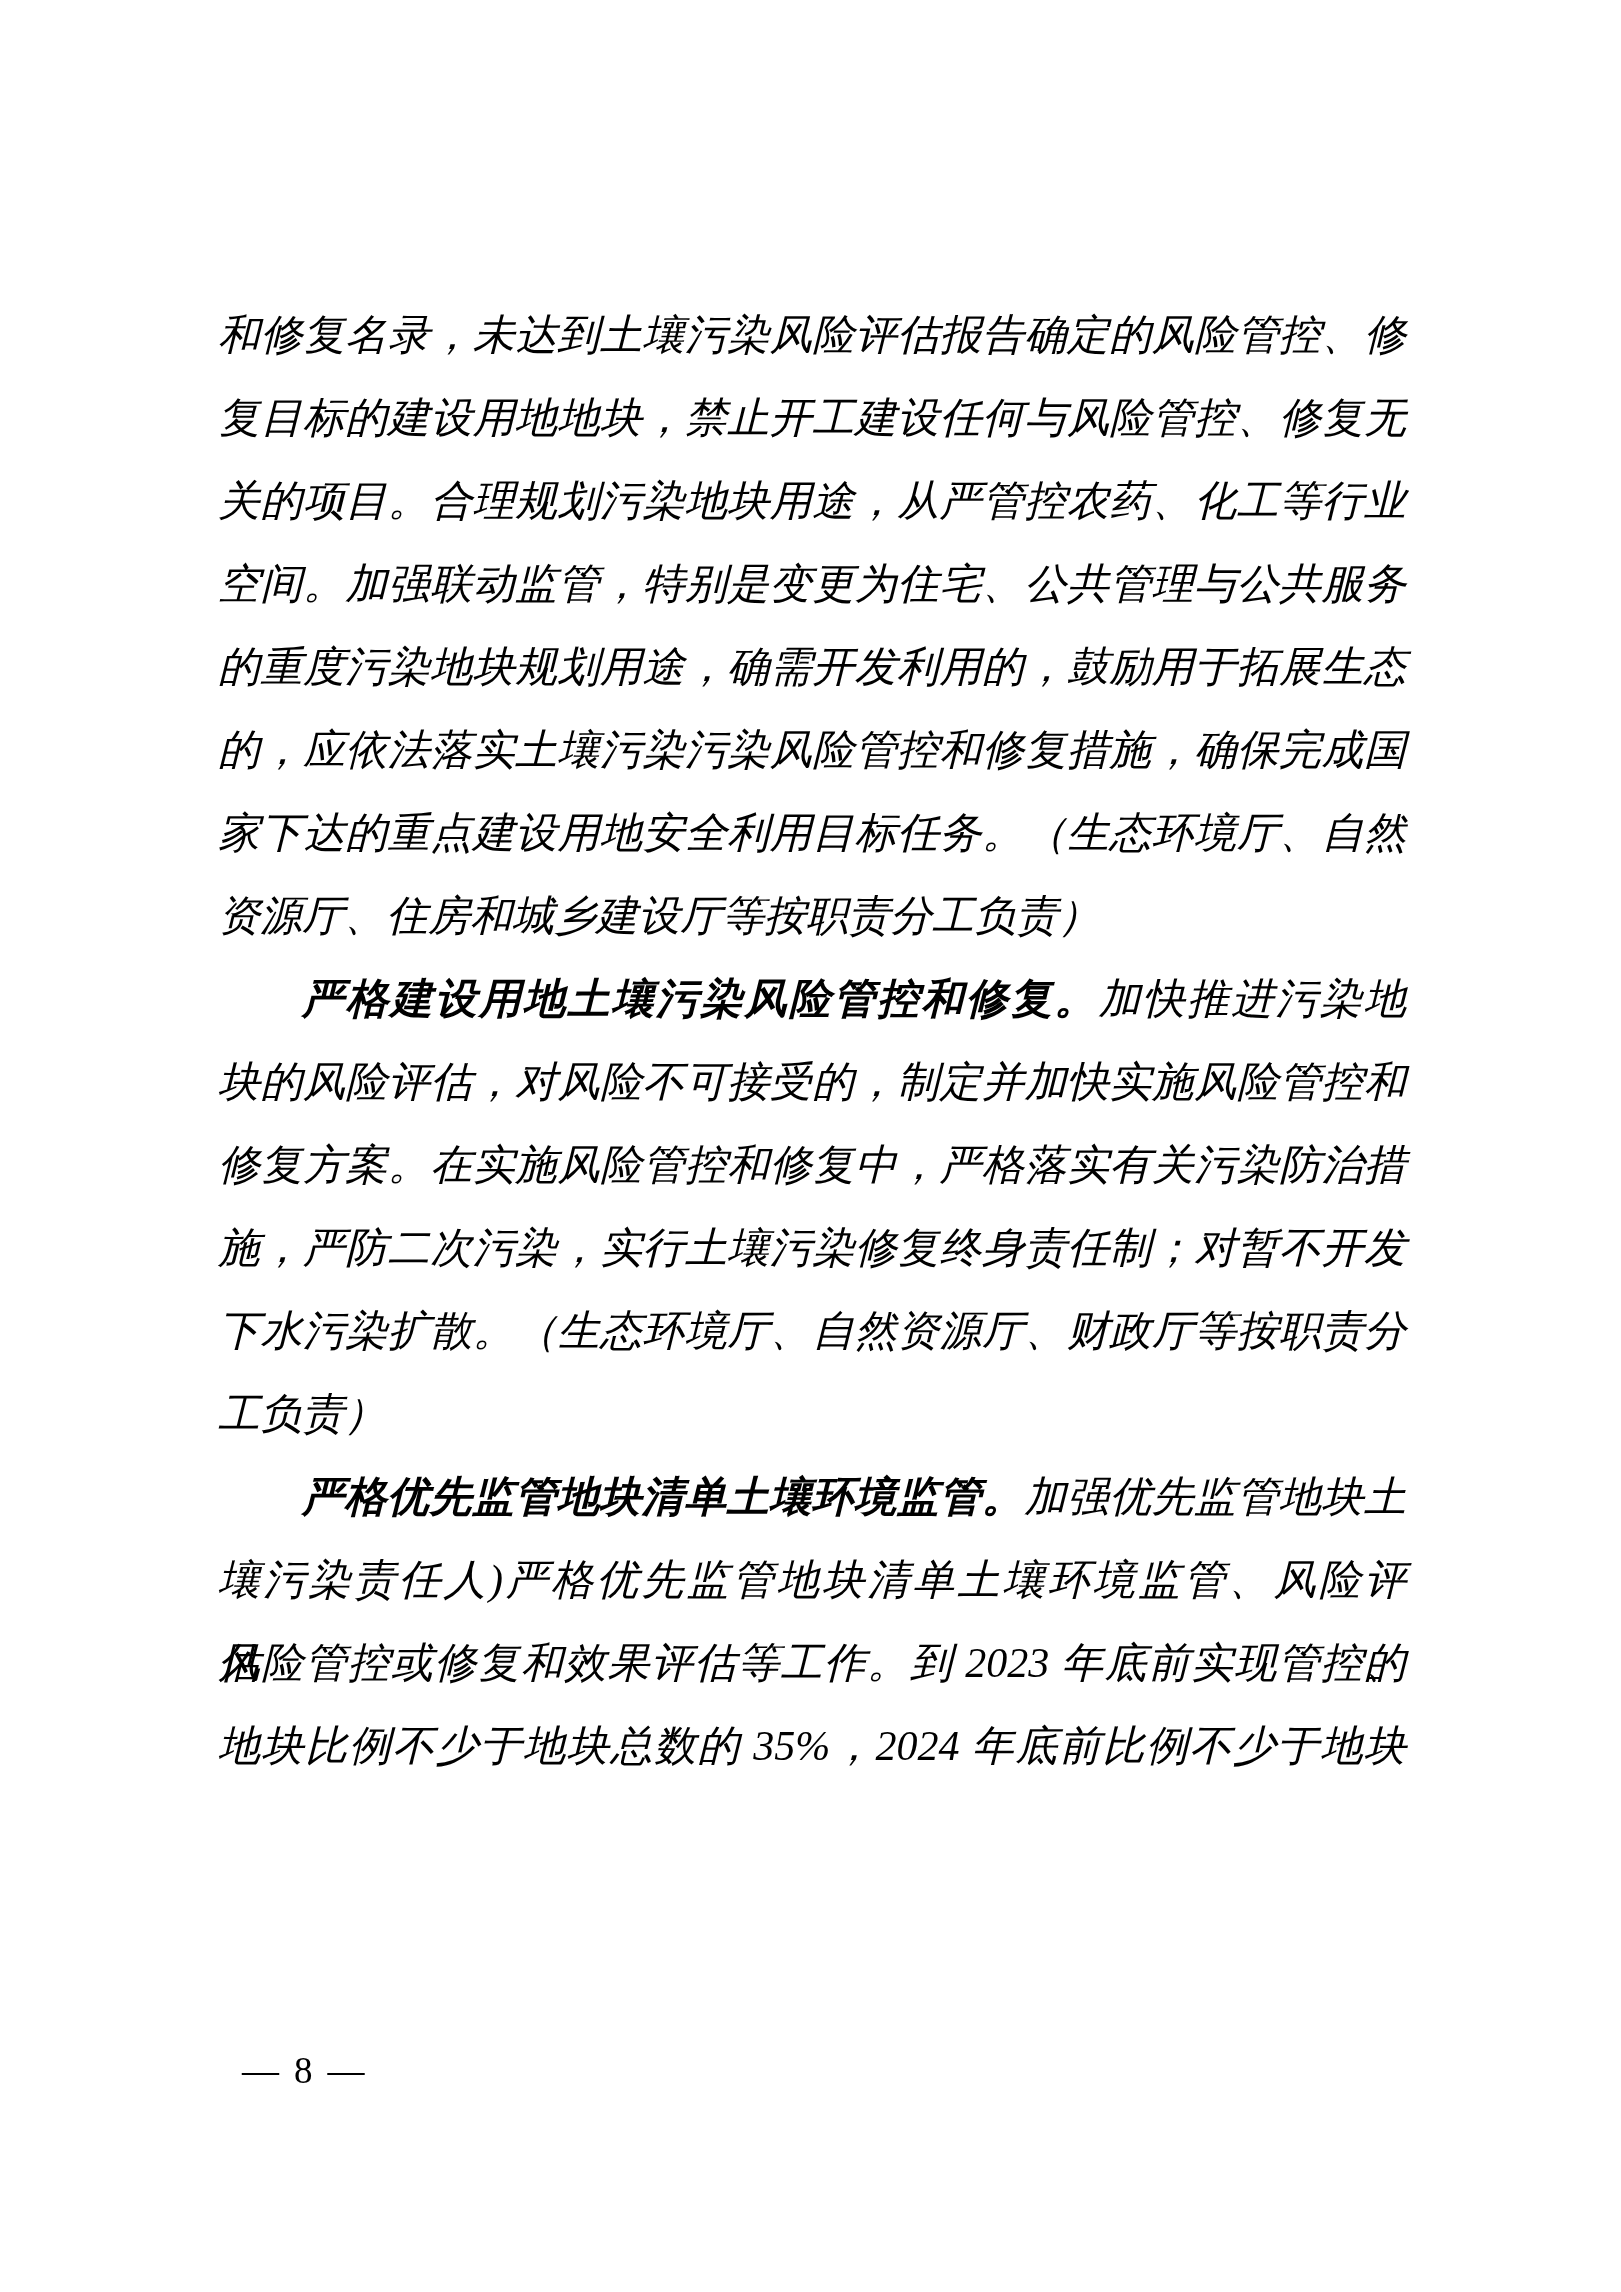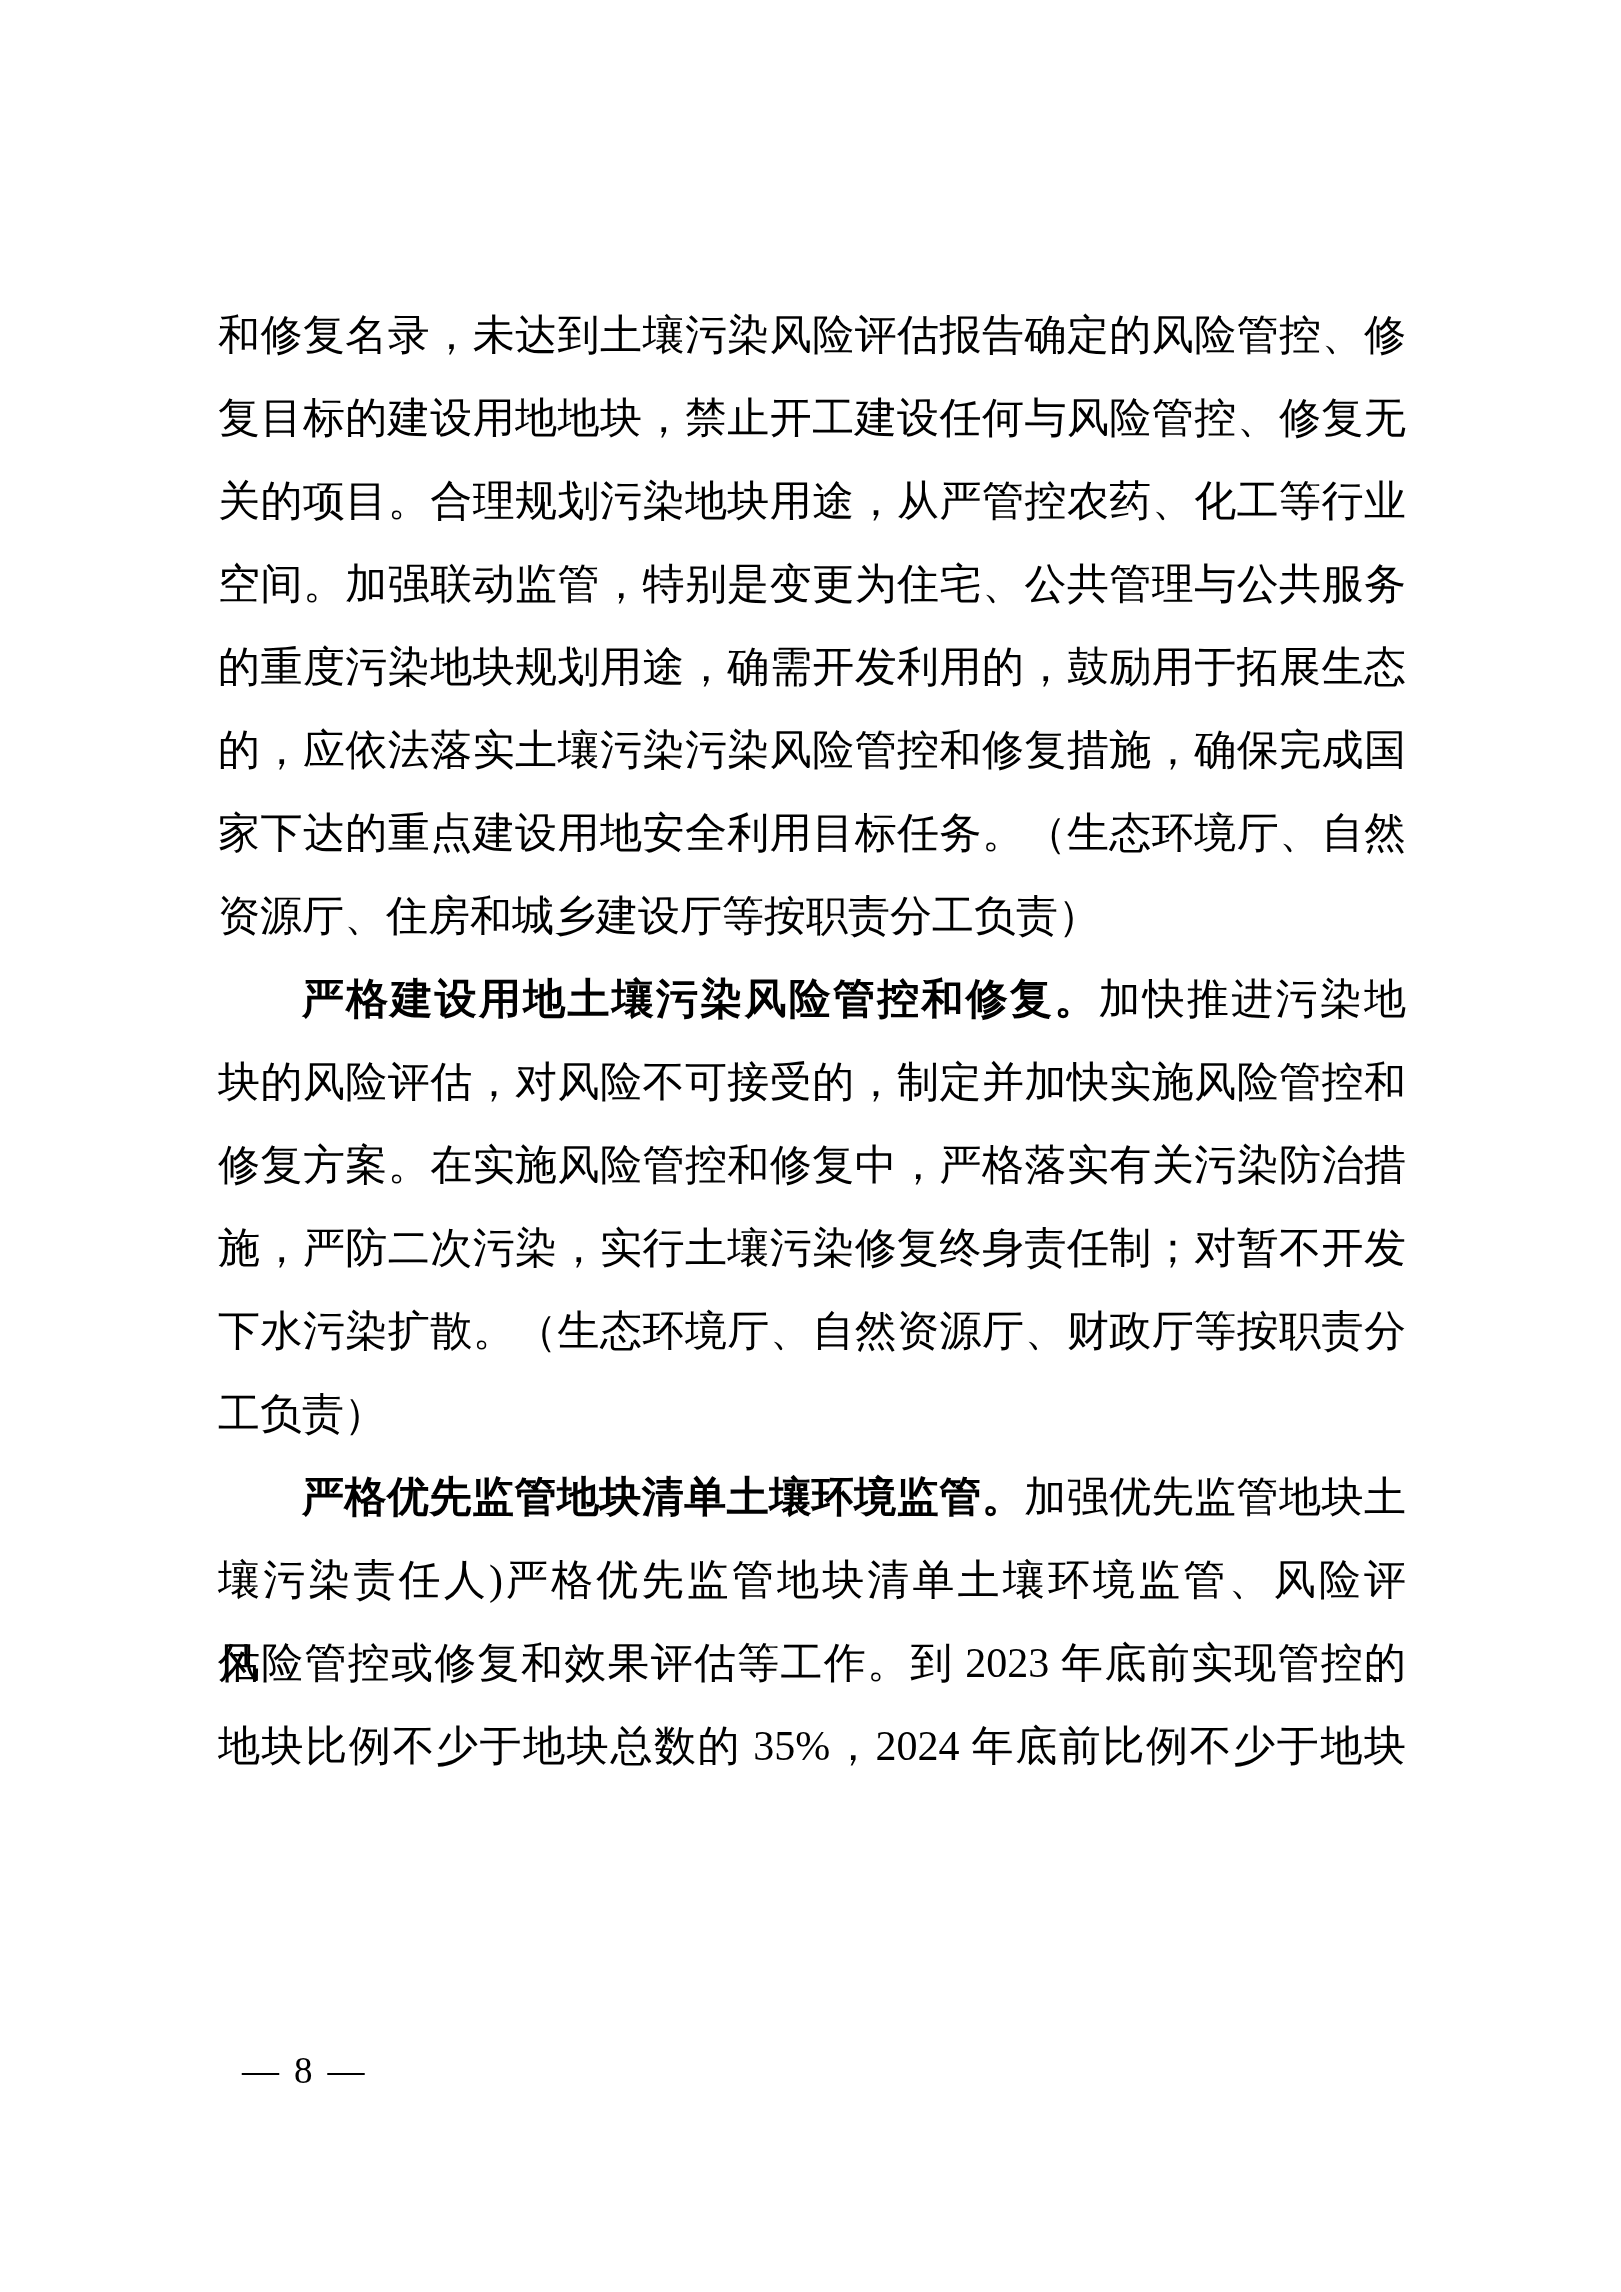--- a/index.html
+++ b/index.html
@@ -14,20 +14,21 @@
     background: #ffffff;
     overflow: hidden;
     font-family: "Liberation Serif", "DejaVu Serif", serif;
     color: #000000;
   }
   .text-block {
     position: absolute;
     left: 218px;
     top: 294px;
     width: 1188px;
+    font-style: italic;
   }
   .line {
     font-size: 42px;
     line-height: 83px;
     height: 83px;
     white-space: nowrap;
     color: #000000;
   }
   .line.just {
     white-space: normal;

